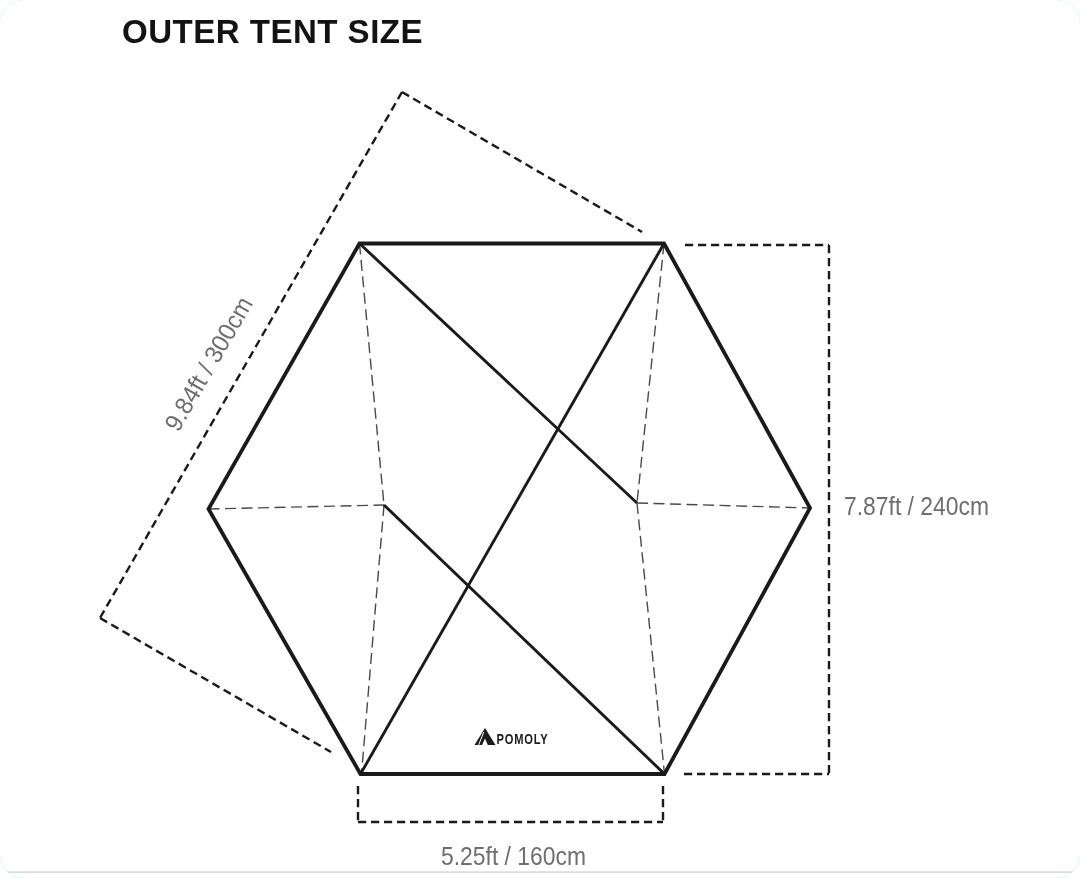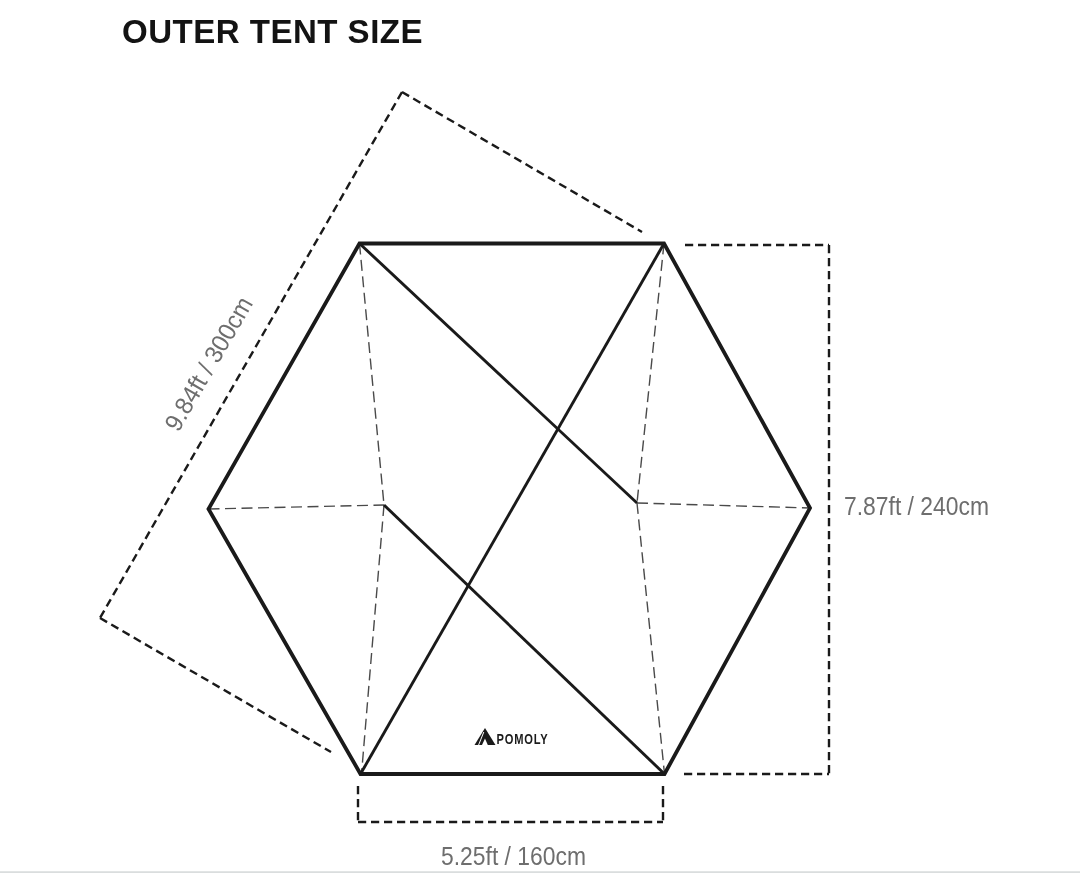--- a/index.html
+++ b/index.html
@@ -1,17 +1,17 @@
 <!DOCTYPE html>
 <html><head>
 <meta charset="utf-8">
 <style>
   html,body{margin:0;padding:0;background:#ffffff;}
   .page{position:relative;width:1080px;height:878px;background:#5eead4;overflow:hidden;
-        font-family:"Liberation Sans", sans-serif;}
+        font-family:"Liberation Sans", sans-serif;border-radius:23px;}
 </style>
 </head>
 <body>
 <div class="page">
 <svg width="1080" height="878" viewBox="0 0 1080 878" xmlns="http://www.w3.org/2000/svg">
 
   <rect x="0" y="0" width="1080" height="878" fill="#ffffff"></rect>
 
   <text x="122" y="42.5" font-family="Liberation Sans, sans-serif" font-size="34" font-weight="bold" fill="#131313" textLength="301" lengthAdjust="spacingAndGlyphs" letter-spacing="0.5">OUTER TENT SIZE</text>
 

